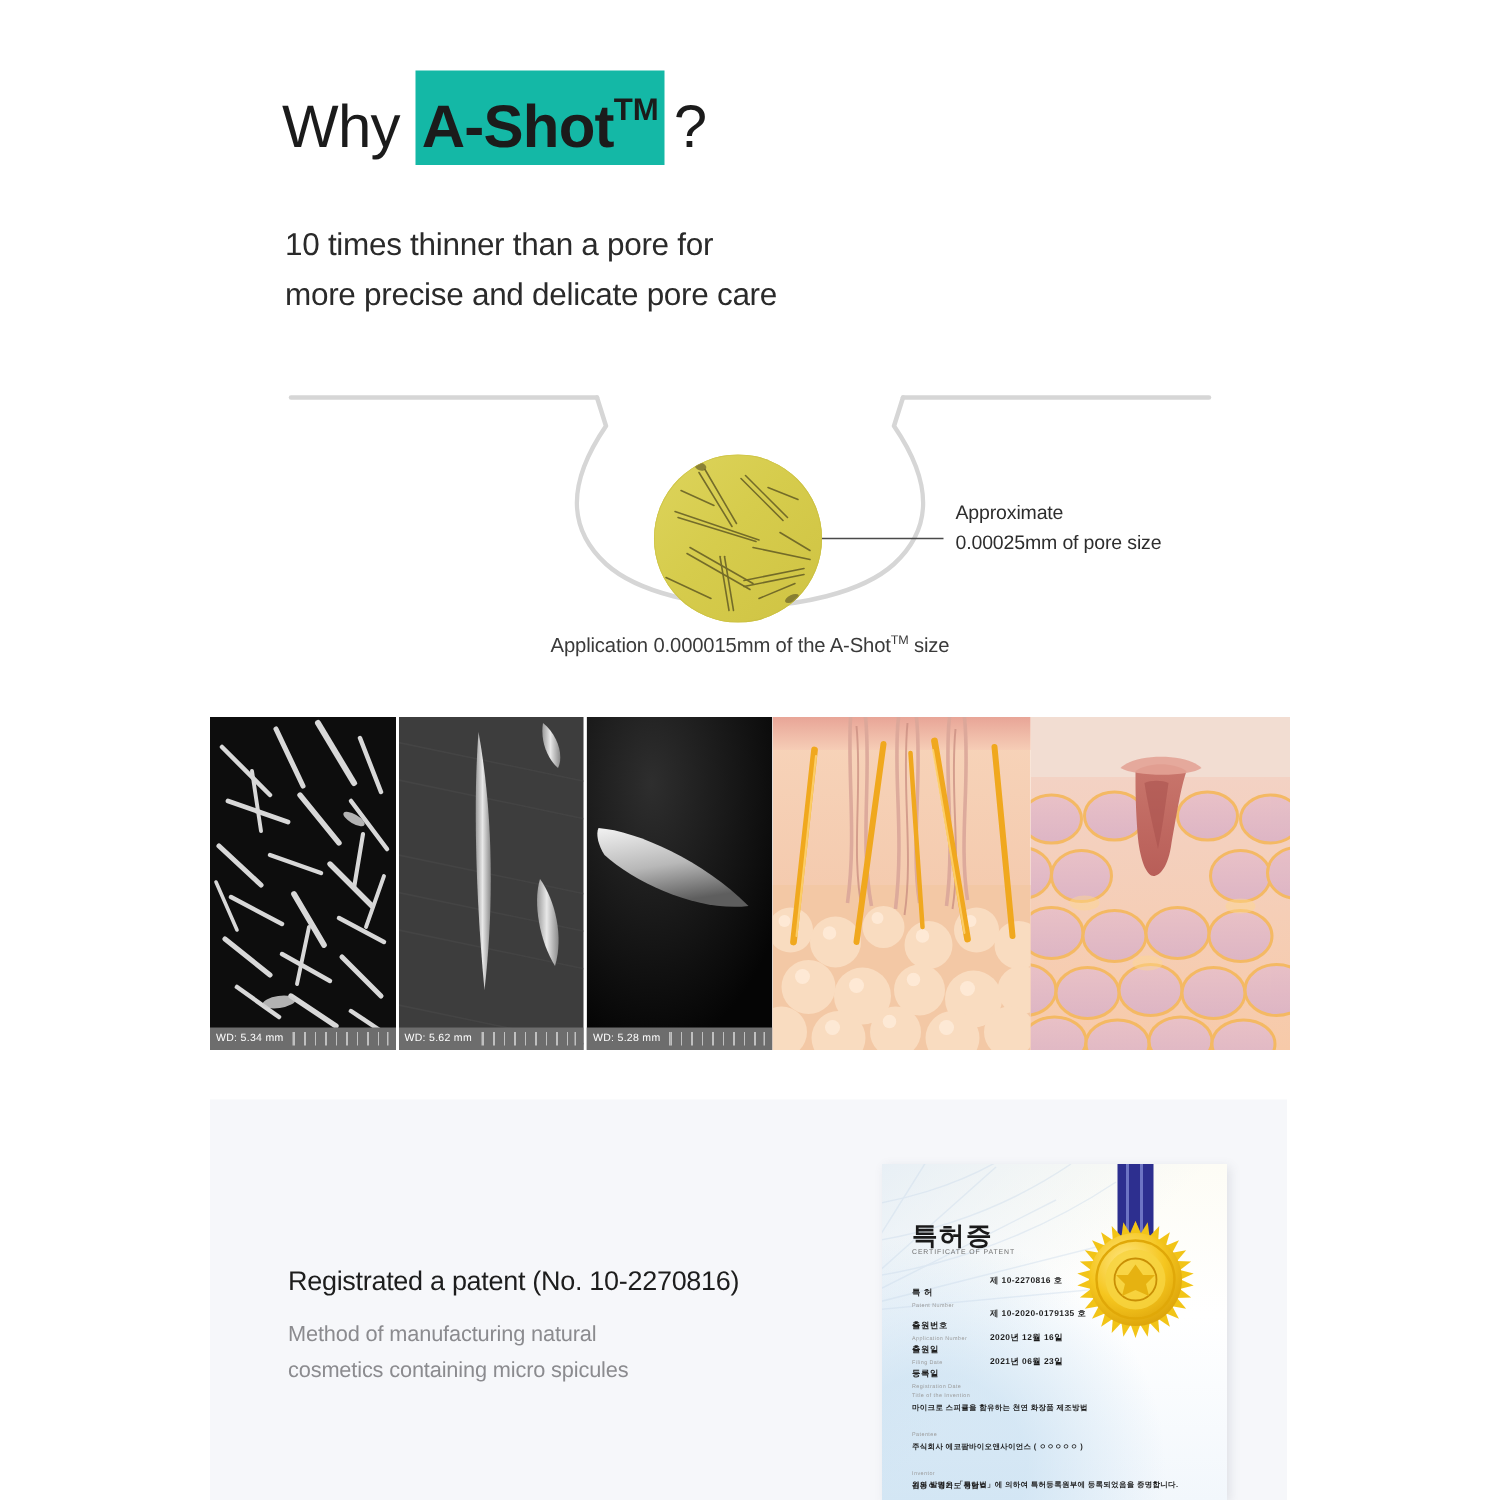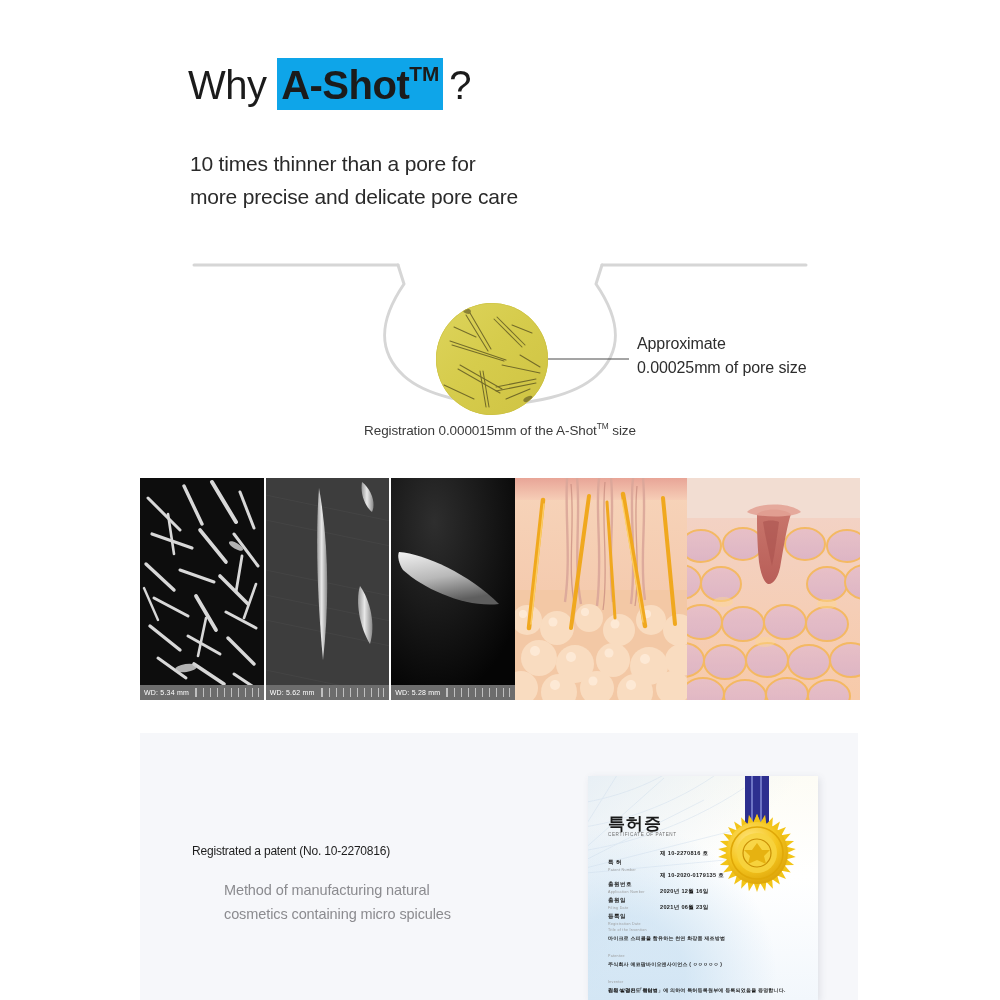--- a/index.html
+++ b/index.html
@@ -25,22 +25,22 @@
     font-size: 40px;
     font-weight: 400;
     letter-spacing: -0.5px;
     color: #1b1b1b;
     white-space: nowrap;
     line-height: 1.1;
   }
   .headline .hl-plain { font-weight: 400; }
   .headline .hl-mark {
     font-weight: 700;
-    background: #0ea5e9;
-    padding: 5px 4px 3px 4px;
+    background: #14b8a6;
+    padding: 16px 4px 3px 4px;
     box-decoration-break: clone;
   }
   .headline .tm {
     font-size: 0.52em;
     vertical-align: 0.85em;
     font-weight: 700;
     letter-spacing: 0;
   }
   .headline .hl-q { font-weight: 400; margin-left: 6px; }
 
@@ -75,21 +75,21 @@
     border-radius: 50%;
     overflow: hidden;
     background: #d9cf52;
   }
   .pore-circle svg { display: block; }
 
   .callout-text {
     position: absolute;
     left: 497px;   
     top: 84px;     
-    font-size: 16px;
+    font-size: 13px;
     line-height: 1.5;
     color: #2d2d2d;
     white-space: pre-line;
     letter-spacing: -0.1px;
   }
   .caption-under {
     position: absolute;
     left: 0;
     top: 173px;    
     width: 720px;
@@ -157,35 +157,34 @@
     left: 140px;
     top: 733px;
     width: 718px;
     height: 267px;
     background: #f6f7fa;
   }
   .patent-title {
     position: absolute;
     left: 52px;
     top: 111px;
-    font-size: 12px;
+    font-size: 18px;
     color: #1d1d1d;
     letter-spacing: -0.2px;
     white-space: nowrap;
   }
   .patent-sub {
     position: absolute;
     left: 52px;
     top: 146px;
     font-size: 14.5px;
     line-height: 1.65;
     color: #8b8b8f;
     letter-spacing: -0.1px;
     white-space: pre-line;
-    margin-left: 32px;
   }
 
   
   .certificate {
     position: absolute;
     left: 448px;
     top: 43px;
     width: 230px;
     height: 224px;
     background: #ffffff;
@@ -320,21 +319,21 @@
         <ellipse cx="31" cy="8" rx="4" ry="2.6" transform="rotate(18 31 8)"></ellipse>
         <ellipse cx="92" cy="96" rx="5" ry="2.4" transform="rotate(-25 92 96)"></ellipse>
       </g>
       <circle cx="56" cy="56" r="56" fill="none" stroke="#c3b93d" stroke-width="1" opacity=".5"></circle>
     </svg>
   </div>
 
   <div class="callout-text">Approximate
 0.00025mm of pore size</div>
 
-  <div class="caption-under"><span>Registration 0.000015mm of the A-Shot</span><sup class="tm-s">TM</sup><span> size</span></div>
+  <div class="caption-under"><span>Application 0.000015mm of the A-Shot</span><sup class="tm-s">TM</sup><span> size</span></div>
 </div>
 
 <div class="photo-strip">
 
   <div class="panel sem">
     <svg width="124" height="222" viewBox="0 0 124 222">
       <rect width="124" height="222" fill="#0d0d0d"></rect>
       <g stroke="#d8d8d8" stroke-linecap="round" fill="none">
         <path d="M8 20 L40 52" stroke-width="3"></path>
         <path d="M44 8 L62 46" stroke-width="3.4"></path>

